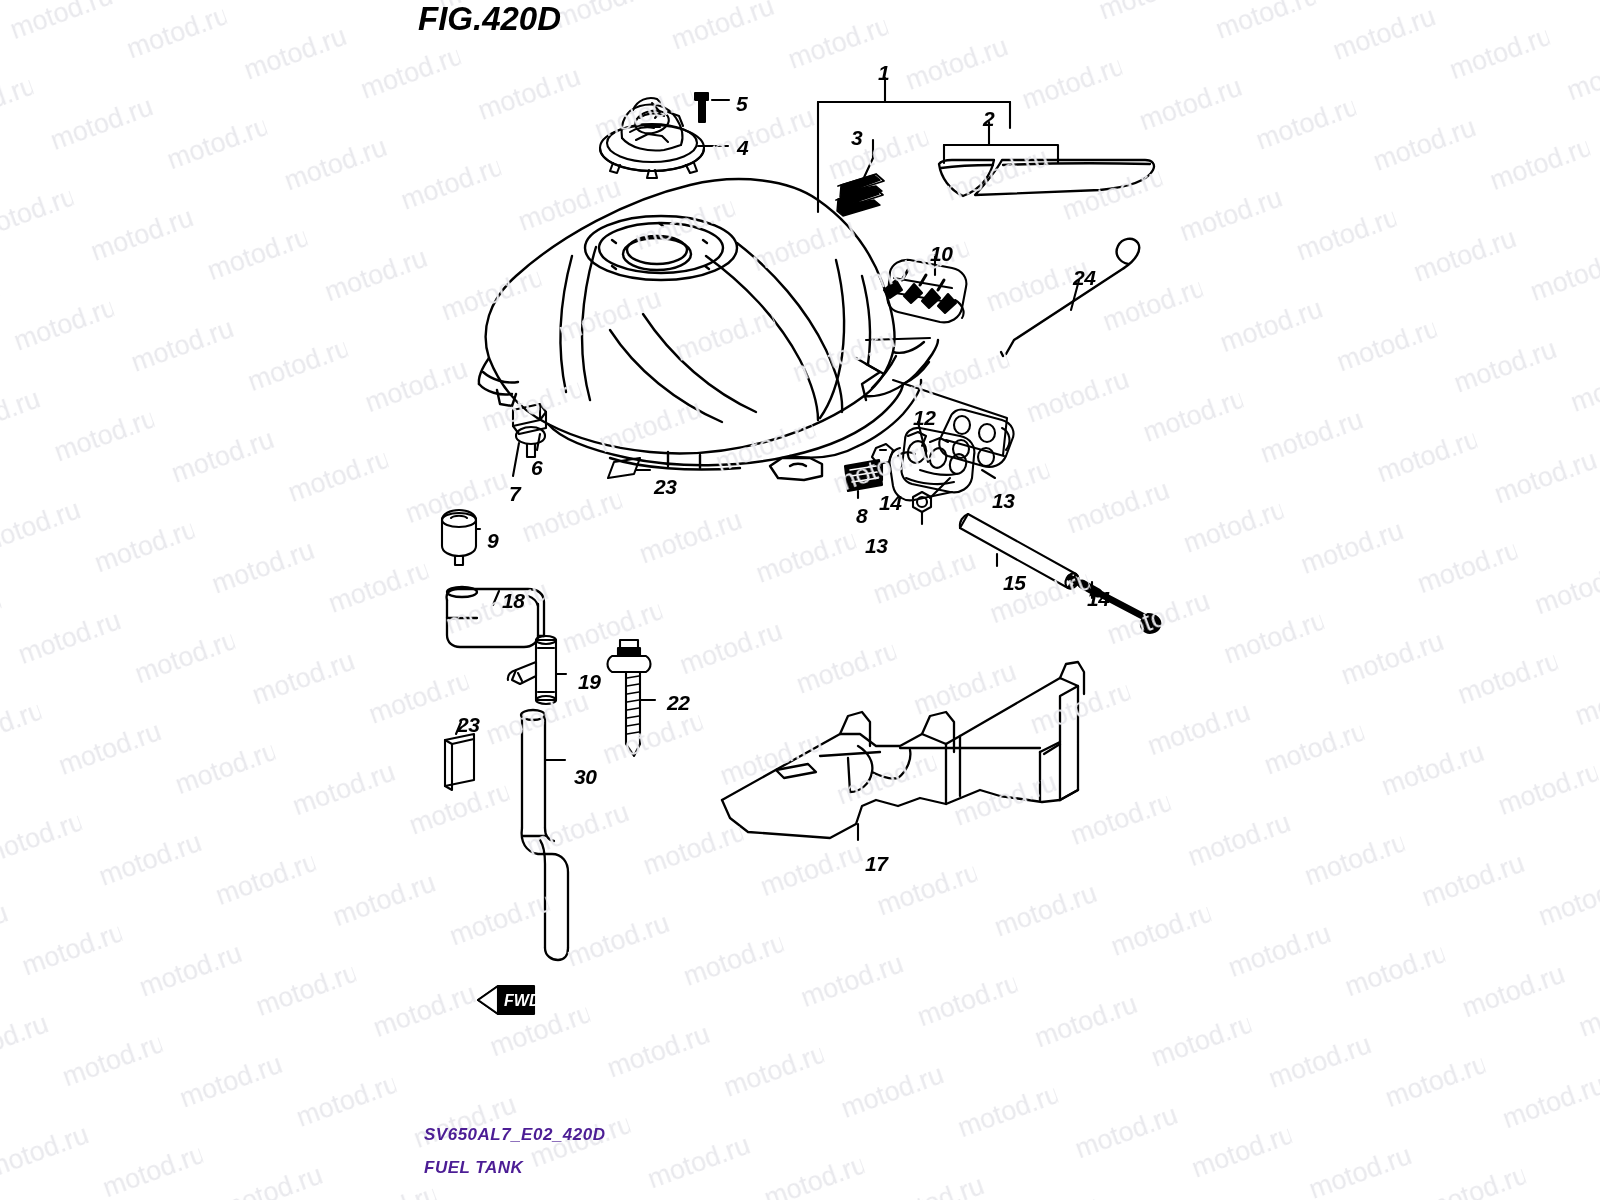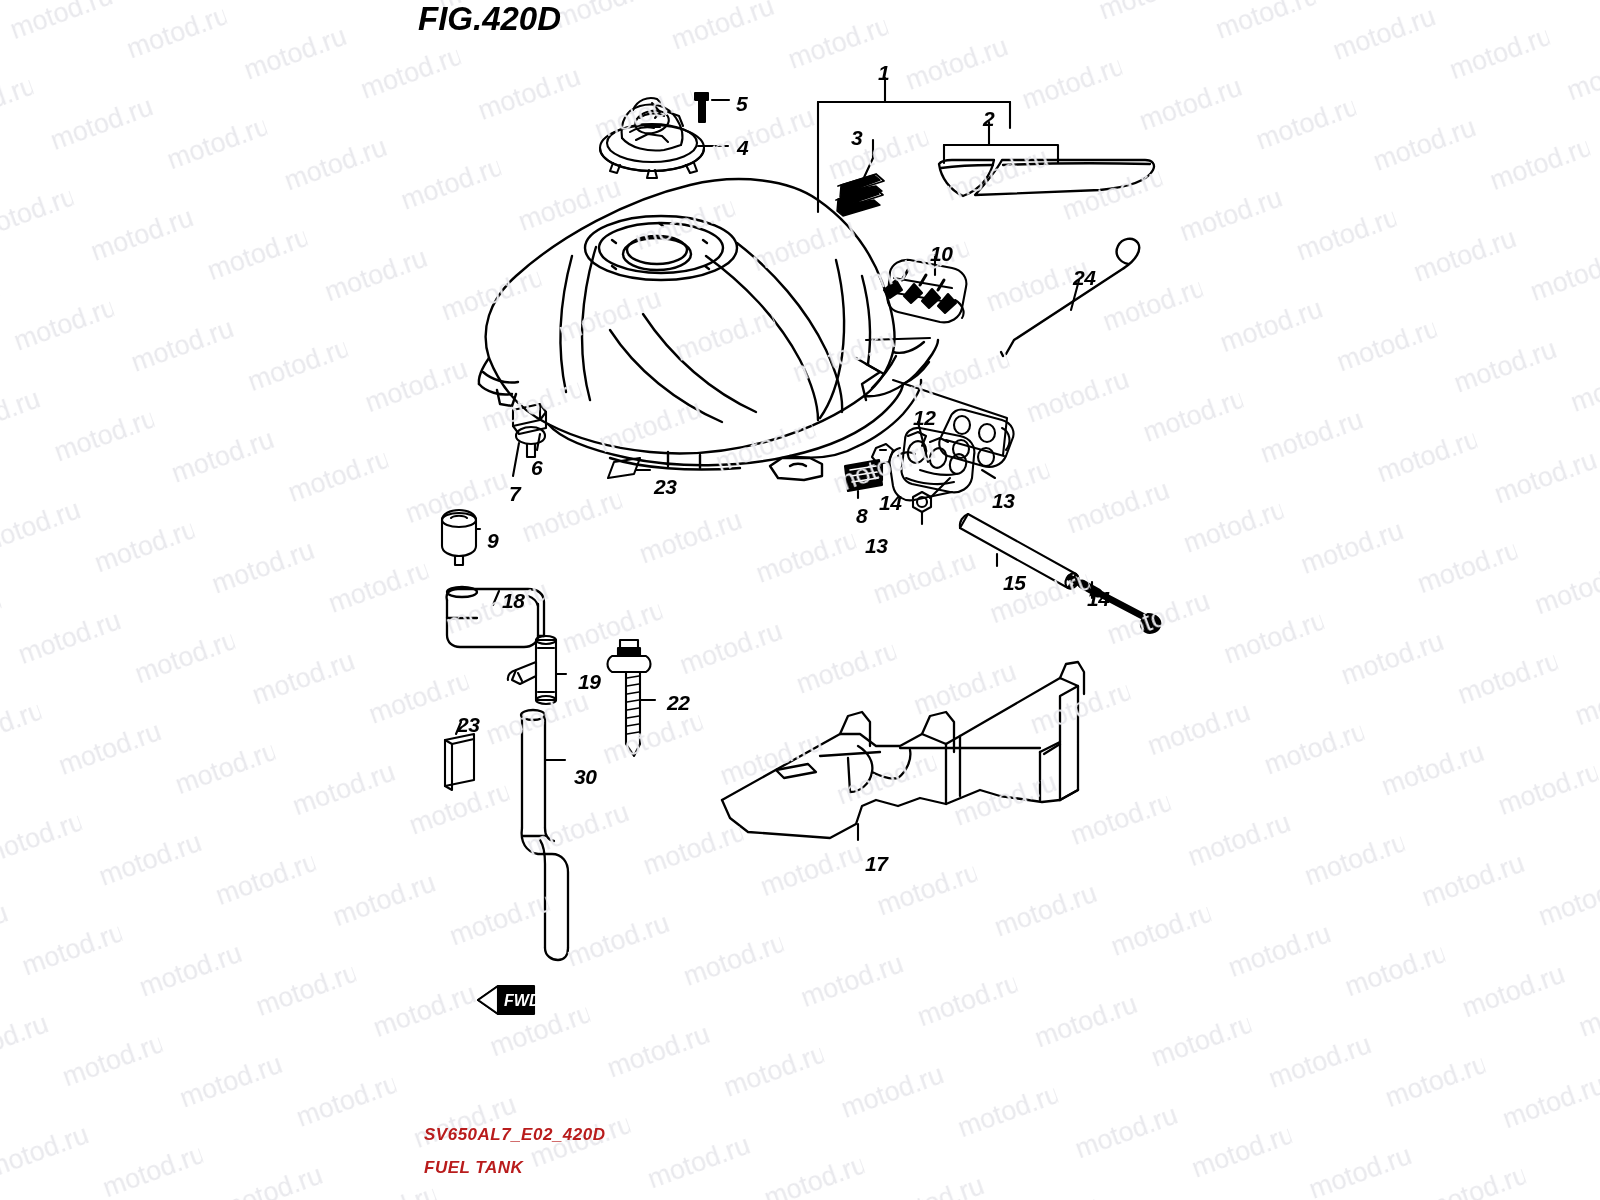--- a/index.html
+++ b/index.html
@@ -33,21 +33,21 @@
   }
   .title{
     position:absolute;left:418px;top:0px;
     font-family:"Liberation Sans","DejaVu Sans",sans-serif;
     font-style:italic;font-weight:bold;font-size:33px;color:#000;
     letter-spacing:0px;white-space:nowrap;
   }
   .caption{
     position:absolute;
     font-family:"Liberation Sans","DejaVu Sans",sans-serif;
-    font-style:italic;font-weight:bold;font-size:17px;color:#b91c1c;
+    font-style:italic;font-weight:bold;font-size:17px;color:#4c1d95;
     white-space:nowrap;letter-spacing:0.5px;
   }
   #cap1{left:424px;top:1125px;}
   #cap2{left:424px;top:1158px;}
 </style>
 </head>
 <body>
 
 <div id="stage">
 

